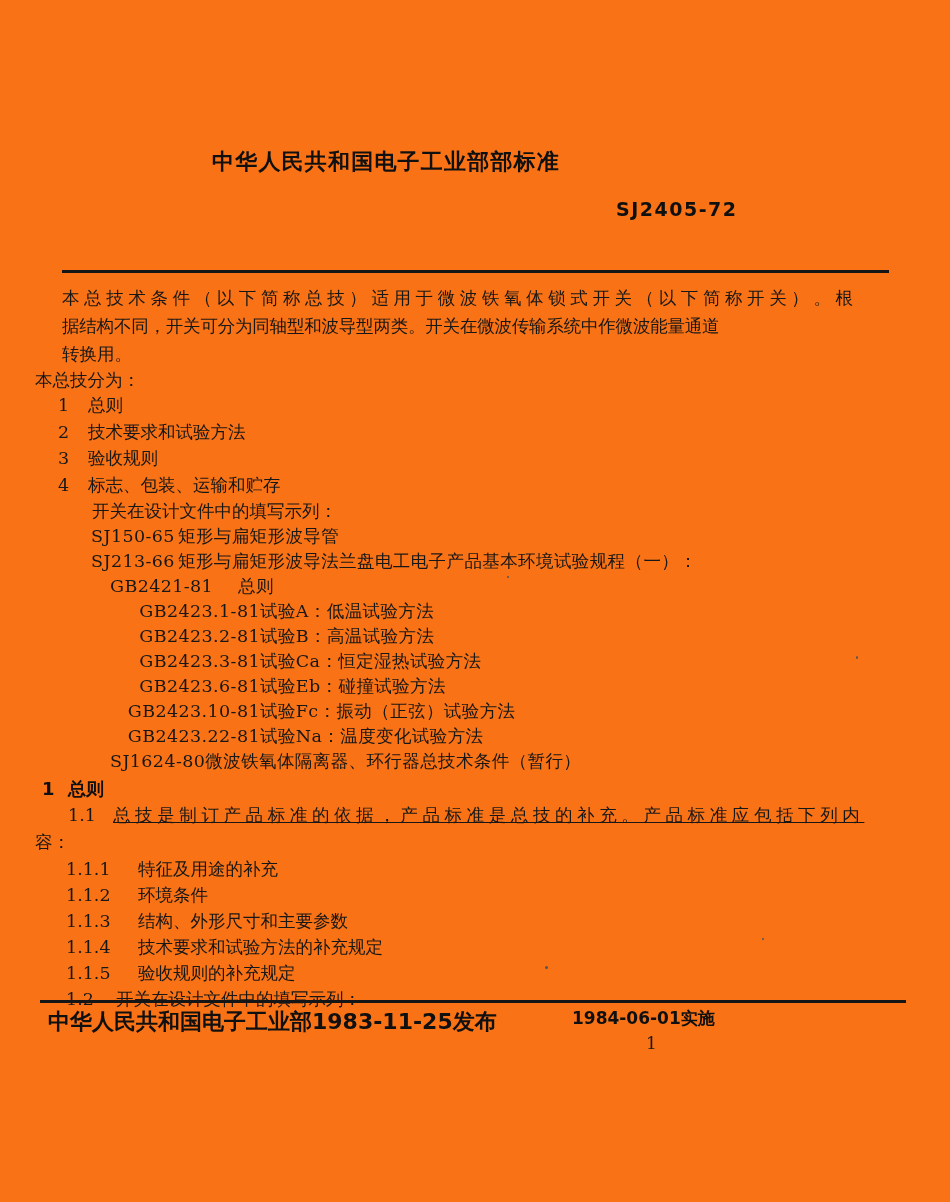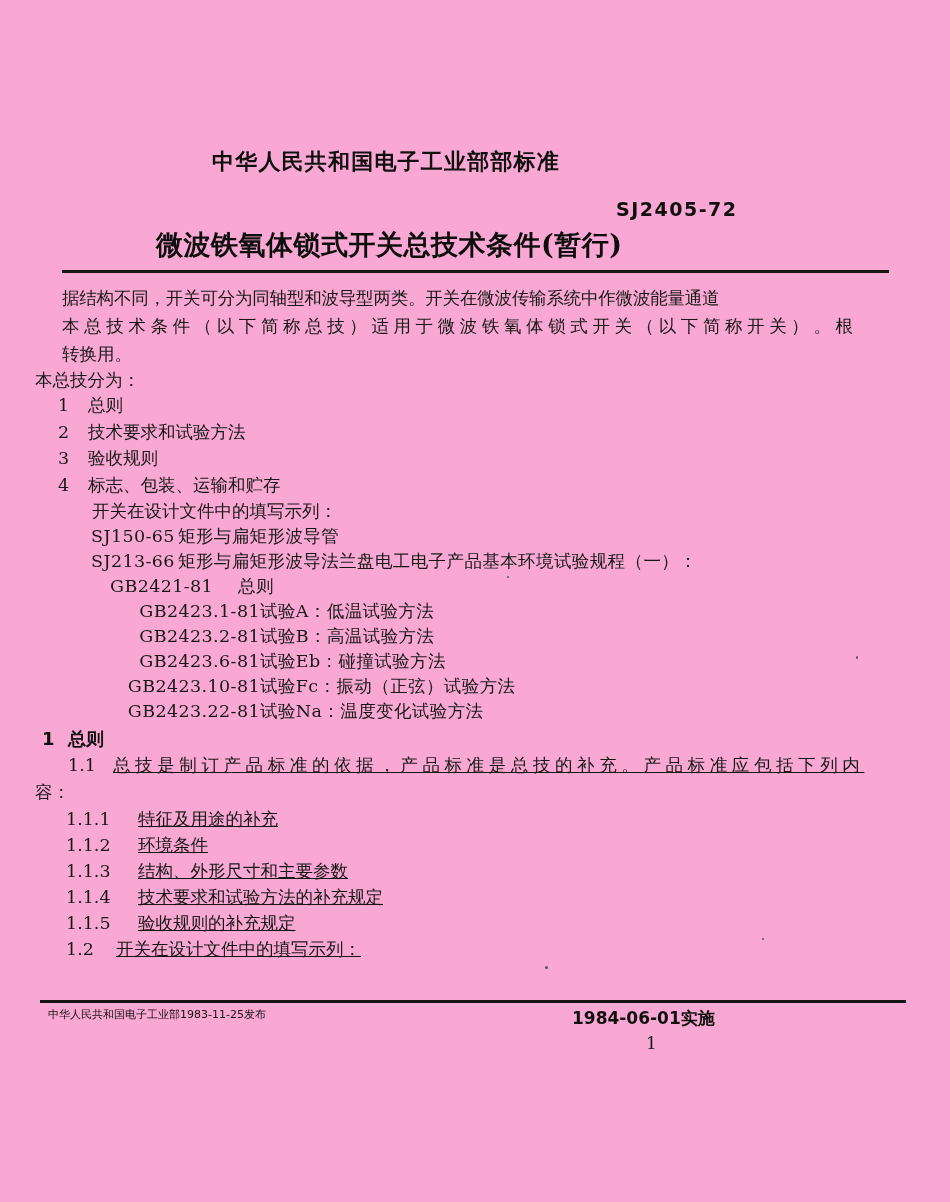--- a/index.html
+++ b/index.html
@@ -1,17 +1,17 @@
 <!DOCTYPE html>
 <html><head>
 <meta charset="utf-8">
 <style>
   html,body{margin:0;padding:0;background:#ffffff;}
   .page{
-    position:relative;width:950px;height:1202px;background:#f9a8d4;
+    position:relative;width:950px;height:1202px;background:#f97316;
     overflow:hidden;color:#141414;
     font-family:"DejaVu Serif","Liberation Serif",serif;
   }
 
   
   .org-header{
     position:absolute;top:149px;left:212px;
     font-family:"DejaVu Sans","Liberation Sans",sans-serif;
     font-weight:700;font-size:22px;line-height:26px;letter-spacing:1.2px;
     white-space:nowrap;color:#101010;
@@ -53,33 +53,33 @@
   .w-gb{min-width:150px;text-align:right;}
   .sec-heading{
     line-height:27px;margin-left:7px;margin-top:1px;font-weight:700;
     font-family:"DejaVu Sans","Liberation Sans",sans-serif;font-size:18px;
     white-space:nowrap;color:#101010;
   }
   .sec-num{display:inline-block;min-width:26px;}
   .clause-line{line-height:27px;margin-left:33px;white-space:nowrap;text-decoration:underline;}
   .clause-num{display:inline-block;min-width:45px;letter-spacing:0;}
   .clause-cont{line-height:27px;margin-left:0;white-space:nowrap;}
-  .sub-item{line-height:26px;margin-left:31px;white-space:nowrap;text-decoration:underline;}
+  .sub-item{line-height:26px;margin-left:31px;white-space:nowrap;}
   .sub-num{display:inline-block;min-width:72px;}
   .sub-num-short{display:inline-block;min-width:50px;}
 
   
   .footer-rule{
     position:absolute;top:1000px;left:40px;width:866px;height:3px;
     background:#161616;
   }
   .footer-issue{
     position:absolute;top:1007px;left:48px;
     font-family:"DejaVu Sans","Liberation Sans",sans-serif;
-    font-weight:400;font-size:11px;white-space:nowrap;color:#101010;
+    font-weight:700;font-size:22px;white-space:nowrap;color:#101010;
   }
   .footer-impl{
     position:absolute;top:1007px;left:572px;
     font-family:"DejaVu Sans","Liberation Sans",sans-serif;
     font-weight:700;font-size:17px;white-space:nowrap;color:#101010;
   }
   .page-num{
     position:absolute;top:1033px;left:646px;
     font-size:17px;color:#1a1a1a;
   }
@@ -91,27 +91,26 @@
   .s3{top:966px;left:545px;width:3px;height:3px;}
   .s4{top:938px;left:762px;width:2px;height:2px;}
 </style>
 </head>
 <body>
 
 <div class="page">
 
   <div class="org-header">中华人民共和国电子工业部部标准</div>
   <div class="std-number">SJ2405-72</div>
-  <div class="doc-title">微波铁氧体锁式开关总技术条件(暂行)</div>
   <div class="title-rule"></div>
 
   <div class="body">
 
+    <div class="para-line stretch">本总技术条件（以下简称总技）适用于微波铁氧体锁式开关（以下简称开关）。根</div>
     <div class="para-line tight">据结构不同，开关可分为同轴型和波导型两类。开关在微波传输系统中作微波能量通道</div>
-    <div class="para-line stretch">本总技术条件（以下简称总技）适用于微波铁氧体锁式开关（以下简称开关）。根</div>
     <div class="para-line">转换用。</div>
 
     <div class="lead1">本总技分为：</div>
 
     <div class="div-item">
       <span class="div-num">1</span><span>总则</span>
     </div>
     <div class="div-item">
       <span class="div-num">2</span><span>技术要求和试验方法</span>
     </div>
@@ -133,27 +132,33 @@
     <div class="ref-item ref-gb">
       <span class="ref-code w-gb-short">GB2421-81</span><span>总则</span>
     </div>
     <div class="ref-item ref-gb">
       <span class="ref-code w-gb">GB2423.1-81</span><span>试验A：低温试验方法</span>
     </div>
     <div class="ref-item ref-gb">
       <span class="ref-code w-gb">GB2423.2-81</span><span>试验B：高温试验方法</span>
     </div>
     <div class="ref-item ref-gb">
+      <span class="ref-code w-gb">GB2423.3-81</span><span>试验Ca：恒定湿热试验方法</span>
+    </div>
+    <div class="ref-item ref-gb">
       <span class="ref-code w-gb">GB2423.6-81</span><span>试验Eb：碰撞试验方法</span>
     </div>
     <div class="ref-item ref-gb">
       <span class="ref-code w-gb">GB2423.10-81</span><span>试验Fc：振动（正弦）试验方法</span>
     </div>
     <div class="ref-item ref-gb">
       <span class="ref-code w-gb">GB2423.22-81</span><span>试验Na：温度变化试验方法</span>
+    </div>
+    <div class="ref-item ref-gb">
+      <span class="ref-code w-sj">SJ1624-80</span><span>微波铁氧体隔离器、环行器总技术条件（暂行）</span>
     </div>
 
     <div class="sec-heading">
       <span class="sec-num">1</span><span>总则</span>
     </div>
 
     <div class="clause-line stretch">
       <span class="clause-num">1.1</span><span>总技是制订产品标准的依据，产品标准是总技的补充。产品标准应包括下列内</span>
     </div>
     <div class="clause-cont">容：</div>

